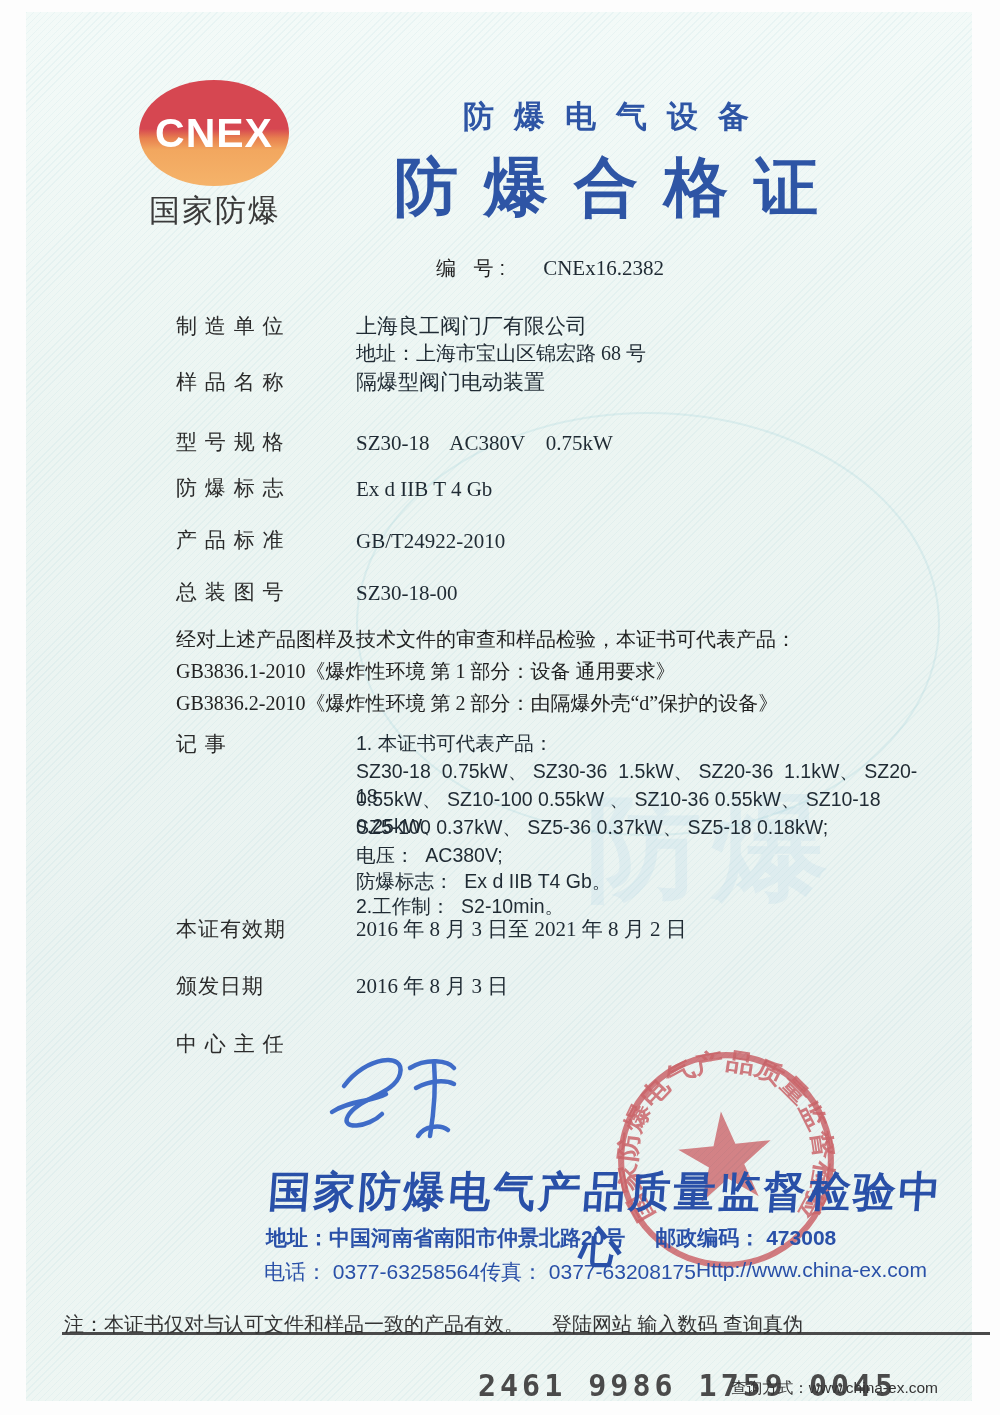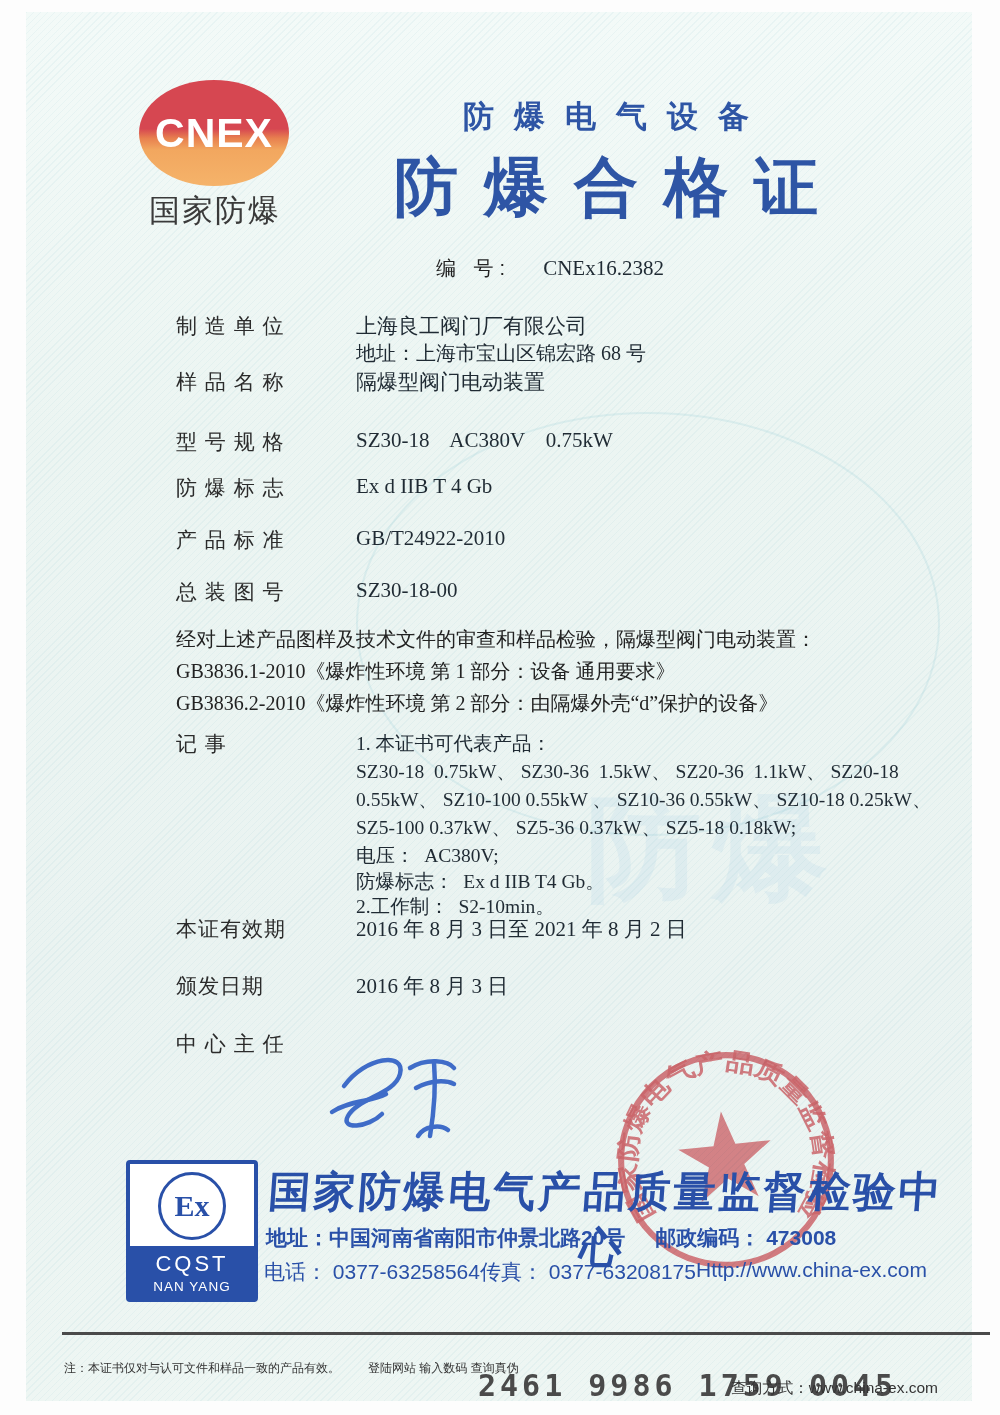--- a/index.html
+++ b/index.html
@@ -23,51 +23,51 @@
         color:#2e55a5;font-size:64px;font-weight:800;letter-spacing:26px;text-indent:26px;}
   .certno-row{position:absolute;left:410px;top:243px;display:flex;gap:32px;align-items:baseline;}
   .certno-label{font-size:20px;color:#222;letter-spacing:6px;font-weight:500;}
   .certno-value{font-size:21px;color:#1f2a33;font-family:"Liberation Serif",serif;}
   
   .wm-circle{position:absolute;left:330px;top:400px;width:580px;height:420px;border-radius:50%;
         border:2px solid rgba(150,205,215,0.22);}
   .wm-text{position:absolute;left:560px;top:760px;font-size:115px;font-weight:800;
         color:rgba(150,195,225,0.14);letter-spacing:12px;}
   
-  .frow{position:absolute;left:150px;display:flex;}
+  .frow{position:absolute;left:150px;display:flex;align-items:flex-end;}
   .flabel{width:180px;font-size:21px;color:#2b2b2b;letter-spacing:1px;font-weight:500;flex:none;}
   .fvalue{font-size:21px;color:#1f2a33;font-family:"Liberation Serif",serif;white-space:pre-wrap;}
   .fextra{position:absolute;left:330px;font-size:20px;color:#1f2a33;
         font-family:"Liberation Serif",serif;white-space:pre-wrap;}
   
   .std{position:absolute;left:150px;width:720px;font-size:20px;color:#222;
         font-family:"Liberation Serif",serif;white-space:pre-wrap;}
   
   .nline{position:absolute;left:330px;width:580px;font-size:19.5px;color:#1f2a33;
-        font-family:Liberation Serif, serif;white-space:pre-wrap;}
+        font-family:Liberation Sans, sans-serif;white-space:pre-wrap;}
   
   .cqst-box{position:absolute;left:100px;top:1148px;width:124px;height:134px;background:#ffffff;
         border:4px solid #2950a8;border-radius:4px;display:flex;flex-direction:column;align-items:center;}
   .cqst-ex{margin-top:8px;width:62px;height:62px;border:3px solid #2950a8;border-radius:50%;
         display:flex;align-items:center;justify-content:center;background:#fff;}
   .cqst-ex span{color:#2950a8;font-size:30px;font-weight:700;font-family:"Liberation Serif",serif;}
   .cqst-bottom{margin-top:6px;width:100%;flex:1;background:#2950a8;display:flex;
         flex-direction:column;align-items:center;justify-content:center;}
   .cqst-bottom .l1{color:#fff;font-size:22px;letter-spacing:3px;font-weight:500;}
   .cqst-bottom .l2{color:#fff;font-size:13.5px;letter-spacing:1px;margin-top:2px;}
   .center-name{position:absolute;left:238px;top:1152px;width:680px;text-align:center;
         color:#2950a8;font-size:42px;font-weight:800;letter-spacing:3px;
         transform:skewX(-4deg);}
   .addr-row{position:absolute;left:240px;top:1212px;width:680px;display:flex;
         justify-content:flex-start;gap:30px;color:#2950a8;font-size:21px;font-weight:700;}
   .contact-row{position:absolute;left:238px;top:1246px;width:690px;display:flex;
         color:#2950a8;font-size:21px;font-weight:400;}
   
   .rule{position:absolute;left:36px;top:1320px;width:928px;height:0;border-top:3px solid #4a4a4a;}
-  .note-row{position:absolute;left:38px;top:1348px;display:flex;gap:28px;color:#333;font-size:12px;align-items:center;}
+  .note-row{position:absolute;left:38px;top:1299px;display:flex;gap:28px;color:#333;font-size:20px;align-items:center;}
   .digits{position:absolute;left:452px;top:1356px;font-size:30px;font-weight:700;color:#4a4a4a;
         font-family:"DejaVu Sans Mono",monospace;letter-spacing:4px;}
   .query{position:absolute;right:34px;top:1366px;font-size:15.5px;color:#333;}
   
   .seal{position:absolute;left:588px;top:1036px;width:224px;height:224px;
         mix-blend-mode:multiply;opacity:0.88;transform:rotate(-6deg);}
   .signature{position:absolute;left:298px;top:1028px;width:170px;height:105px;}
 </style>
 </head>
 <body>
@@ -108,21 +108,21 @@
     </div>
     <div class="frow" style="top:514px">
       <div class="flabel">产 品 标 准</div>
       <div class="fvalue">GB/T24922-2010</div>
     </div>
     <div class="frow" style="top:566px">
       <div class="flabel">总 装 图 号</div>
       <div class="fvalue">SZ30-18-00</div>
     </div>
 
-    <div class="std" style="top:614px;font-family:'Liberation Sans',sans-serif;">经对上述产品图样及技术文件的审查和样品检验，隔爆型阀门电动装置：</div>
+    <div class="std" style="top:614px;font-family:'Liberation Sans',sans-serif;">经对上述产品图样及技术文件的审查和样品检验，本证书可代表产品：</div>
     <div class="std" style="top:646px">GB3836.1-2010《爆炸性环境 第 1 部分：设备 通用要求》</div>
     <div class="std" style="top:678px">GB3836.2-2010《爆炸性环境 第 2 部分：由隔爆外壳“d”保护的设备》</div>
 
     <div class="frow" style="top:718px">
       <div class="flabel">记    事</div>
     </div>
     <div class="nline" style="top:718px">1. 本证书可代表产品：</div>
     <div class="nline" style="top:746px">SZ30-18  0.75kW、 SZ30-36  1.5kW、 SZ20-36  1.1kW、 SZ20-18</div>
     <div class="nline" style="top:774px">0.55kW、 SZ10-100 0.55kW 、 SZ10-36 0.55kW、 SZ10-18 0.25kW、</div>
     <div class="nline" style="top:802px">SZ5-100 0.37kW、 SZ5-36 0.37kW、 SZ5-18 0.18kW;</div>
@@ -157,29 +157,20 @@
       <defs>
         <path id="sealArc" d="M 38,160 A 88,88 0 1 1 182,160"></path>
       </defs>
       <circle cx="110" cy="110" r="103" fill="none" stroke="#d8555c" stroke-width="6" opacity="0.85"></circle>
       <polygon points="110,62 120.8,95.2 155.6,95.2 127.4,115.7 138.2,148.8 110,128.3 81.8,148.8 92.6,115.7 64.4,95.2 99.2,95.2" fill="#d8555c" opacity="0.8"></polygon>
       <text font-size="24" font-weight="700" fill="#d8555c" opacity="0.85" font-family="Liberation Sans, sans-serif">
         <textPath href="#sealArc" startOffset="4" textLength="448" lengthAdjust="spacingAndGlyphs">国家防爆电气产品质量监督检验中心</textPath>
       </text>
     </svg>
 
-    <div class="cqst-box">
-      <div class="cqst-ex">
-        <span>Ex</span>
-      </div>
-      <div class="cqst-bottom">
-        <div class="l1">CQST</div>
-        <div class="l2">NAN YANG</div>
-      </div>
-    </div>
     <div class="center-name">国家防爆电气产品质量监督检验中心</div>
     <div class="addr-row">
       <span>地址：中国河南省南阳市仲景北路20号</span>
       <span>邮政编码： 473008</span>
     </div>
     <div class="contact-row">
       <span>电话： 0377-63258564</span>
       <span>传真： 0377-63208175</span>
       <span>Http://www.china-ex.com</span>
     </div>

